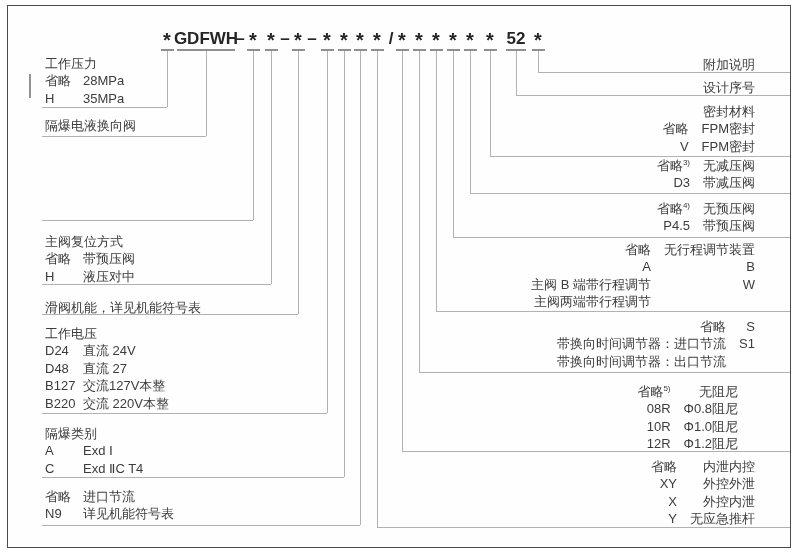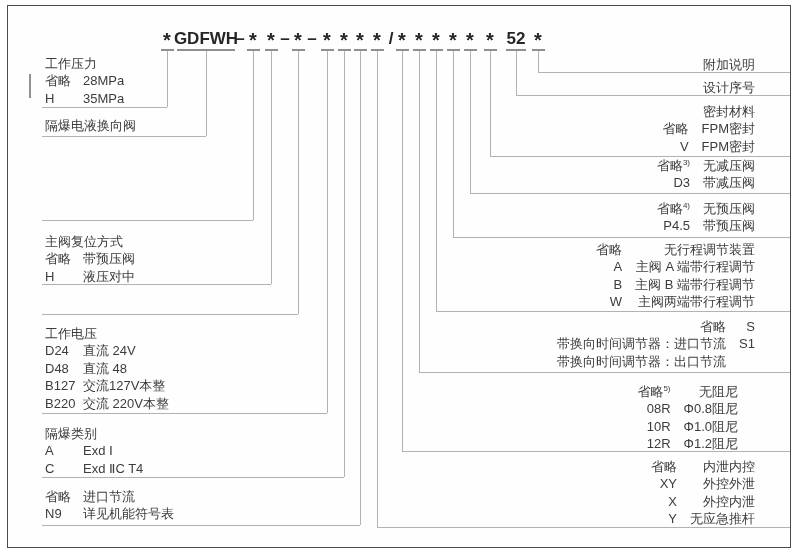--- a/index.html
+++ b/index.html
@@ -94,38 +94,39 @@
     <span class="tok star" style="left: 538px;">*</span>
     <div class="tick" style="left: 531.5px; width: 13px;"></div>
     <div class="vline" style="left: 538px; height: 21px;"></div>
     <div class="block left" style="top: 55px; left: 45px;"><div class="grid"><div class="hdr">工作压力</div><span class="code">省略</span><span class="desc">28MPa</span><span class="code">H</span><span class="desc">35MPa</span></div></div>
     <div class="hline" style="top: 107px; left: 42px; width: 125px;"></div>
     <div class="block left" style="top: 117px; left: 45px;"><div class="label-row">隔爆电液换向阀</div></div>
     <div class="hline" style="top: 136px; left: 42px; width: 164px;"></div>
     <div class="hline" style="top: 220px; left: 42px; width: 211px;"></div>
     <div class="block left" style="top: 233px; left: 45px;"><div class="grid"><div class="hdr">主阀复位方式</div><span class="code">省略</span><span class="desc">带预压阀</span><span class="code">H</span><span class="desc">液压对中</span></div></div>
     <div class="hline" style="top: 284px; left: 42px; width: 229px;"></div>
+    <div class="block left" style="top: 299px; left: 45px;"><div class="label-row">滑阀机能，详见机能符号表</div></div>
     <div class="hline" style="top: 314px; left: 42px; width: 256px;"></div>
-    <div class="block left" style="top: 325px; left: 45px; text-align: right;"><div class="grid"><div class="hdr">工作电压</div><span class="code">D24</span><span class="desc">直流 24V</span><span class="code">D48</span><span class="desc">直流 48</span><span class="code">B127</span><span class="desc">交流127V本整</span><span class="code">B220</span><span class="desc">交流 220V本整</span></div></div>
+    <div class="block left" style="top: 325px; left: 45px; text-align: right;"><div class="grid"><div class="hdr">工作电压</div><span class="code">D24</span><span class="desc">直流 24V</span><span class="code">D48</span><span class="desc">直流 27</span><span class="code">B127</span><span class="desc">交流127V本整</span><span class="code">B220</span><span class="desc">交流 220V本整</span></div></div>
     <div class="hline" style="top: 413px; left: 42px; width: 285px;"></div>
     <div class="block left" style="top: 425px; left: 45px;"><div class="grid"><div class="hdr">隔爆类别</div><span class="code">A</span><span class="desc">Exd Ⅰ</span><span class="code">C</span><span class="desc">Exd ⅡC T4</span></div></div>
     <div class="hline" style="top: 477px; left: 42px; width: 302px;"></div>
     <div class="block left" style="top: 488px; left: 45px;"><div class="grid"><span class="code">省略</span><span class="desc">进口节流</span><span class="code">N9</span><span class="desc">详见机能符号表</span></div></div>
     <div class="hline" style="top: 525px; left: 42px; width: 318px;"></div>
     <div class="block right" style="top: 56px; right: 45px;"><div class="label-row">附加说明</div></div>
     <div class="hline" style="top: 72px; left: 538px; width: 252px;"></div>
     <div class="block right" style="top: 79px; right: 45px;"><div class="label-row">设计序号</div></div>
     <div class="hline" style="top: 95px; left: 516px; width: 274px;"></div>
     <div class="block right" style="top: 103px; right: 45px;"><div class="grid"><div class="hdr">密封材料</div><span class="code">省略</span><span class="desc">FPM密封</span><span class="code">V</span><span class="desc">FPM密封</span></div></div>
     <div class="hline" style="top: 156px; left: 490px; width: 300px;"></div>
     <div class="block right" style="top: 157px; right: 45px;"><div class="grid"><span class="code">省略<sup>3)</sup></span><span class="desc">无减压阀</span><span class="code">D3</span><span class="desc">带减压阀</span></div></div>
     <div class="hline" style="top: 193px; left: 470px; width: 320px;"></div>
     <div class="block right" style="top: 200px; right: 45px;"><div class="grid"><span class="code">省略<sup>4)</sup></span><span class="desc">无预压阀</span><span class="code">P4.5</span><span class="desc">带预压阀</span></div></div>
     <div class="hline" style="top: 237px; left: 453px; width: 337px;"></div>
-    <div class="block right" style="top: 241px; right: 45px;"><div class="grid"><span class="code">省略</span><span class="desc">无行程调节装置</span><span class="code">A</span><span class="desc">主阀 A 端带行程调节</span><span class="code">B</span><span class="desc">主阀 B 端带行程调节</span><span class="code">W</span><span class="desc">主阀两端带行程调节</span></div></div>
+    <div class="block right" style="top: 241px; right: 45px;"><div class="grid"><span class="code">省略</span><span class="desc">无行程调节装置</span><span class="code">A</span><span class="code">B</span><span class="desc">主阀 B 端带行程调节</span><span class="code">W</span><span class="desc">主阀两端带行程调节</span></div></div>
     <div class="hline" style="top: 311px; left: 436px; width: 354px;"></div>
     <div class="block right" style="top: 318px; right: 45px;"><div class="grid"><span class="code">省略</span><span class="code">S</span><span class="desc">带换向时间调节器：进口节流</span><span class="code">S1</span><span class="desc">带换向时间调节器：出口节流</span></div></div>
     <div class="hline" style="top: 372px; left: 419px; width: 371px;"></div>
     <div class="block right" style="top: 383px; right: 62px;"><div class="grid"><span class="code">省略<sup>5)</sup></span><span class="desc">无阻尼</span><span class="code">08R</span><span class="desc">Φ0.8阻尼</span><span class="code">10R</span><span class="desc">Φ1.0阻尼</span><span class="code">12R</span><span class="desc">Φ1.2阻尼</span></div></div>
     <div class="hline" style="top: 451px; left: 402px; width: 388px;"></div>
     <div class="block right" style="top: 458px; right: 45px;"><div class="grid"><span class="code">省略</span><span class="desc">内泄内控</span><span class="code">XY</span><span class="desc">外控外泄</span><span class="code">X</span><span class="desc">外控内泄</span><span class="code">Y</span><span class="desc">无应急推杆</span></div></div>
     <div class="hline" style="top: 527px; left: 377px; width: 413px;"></div>
   </div>
 
 </body></html>

